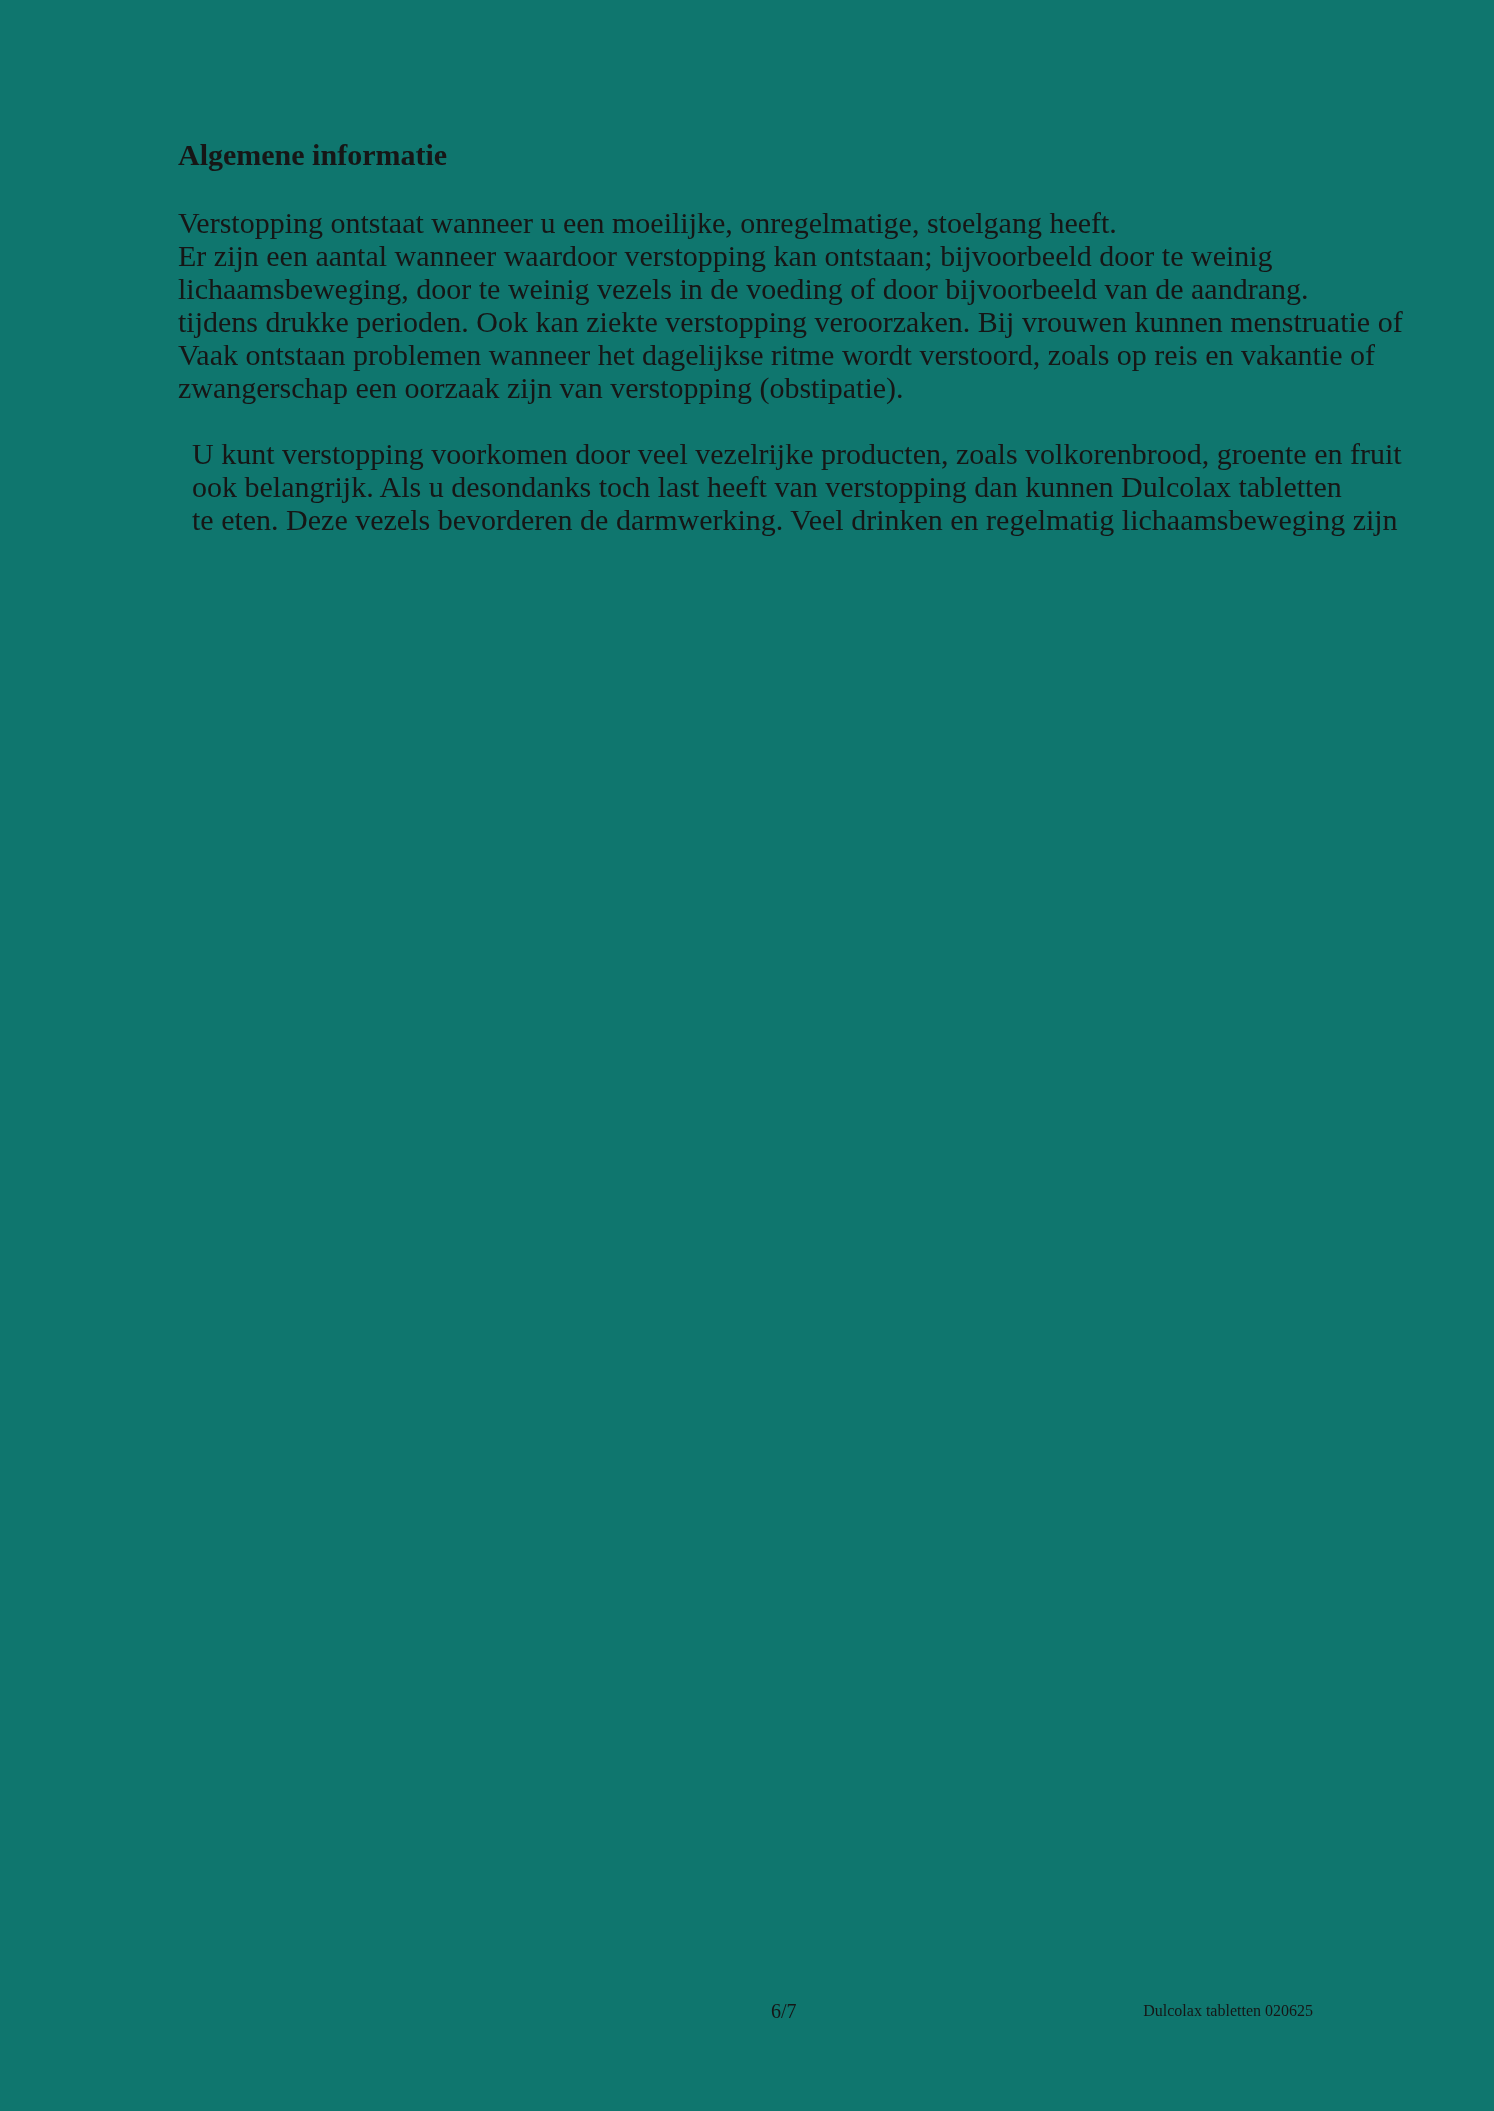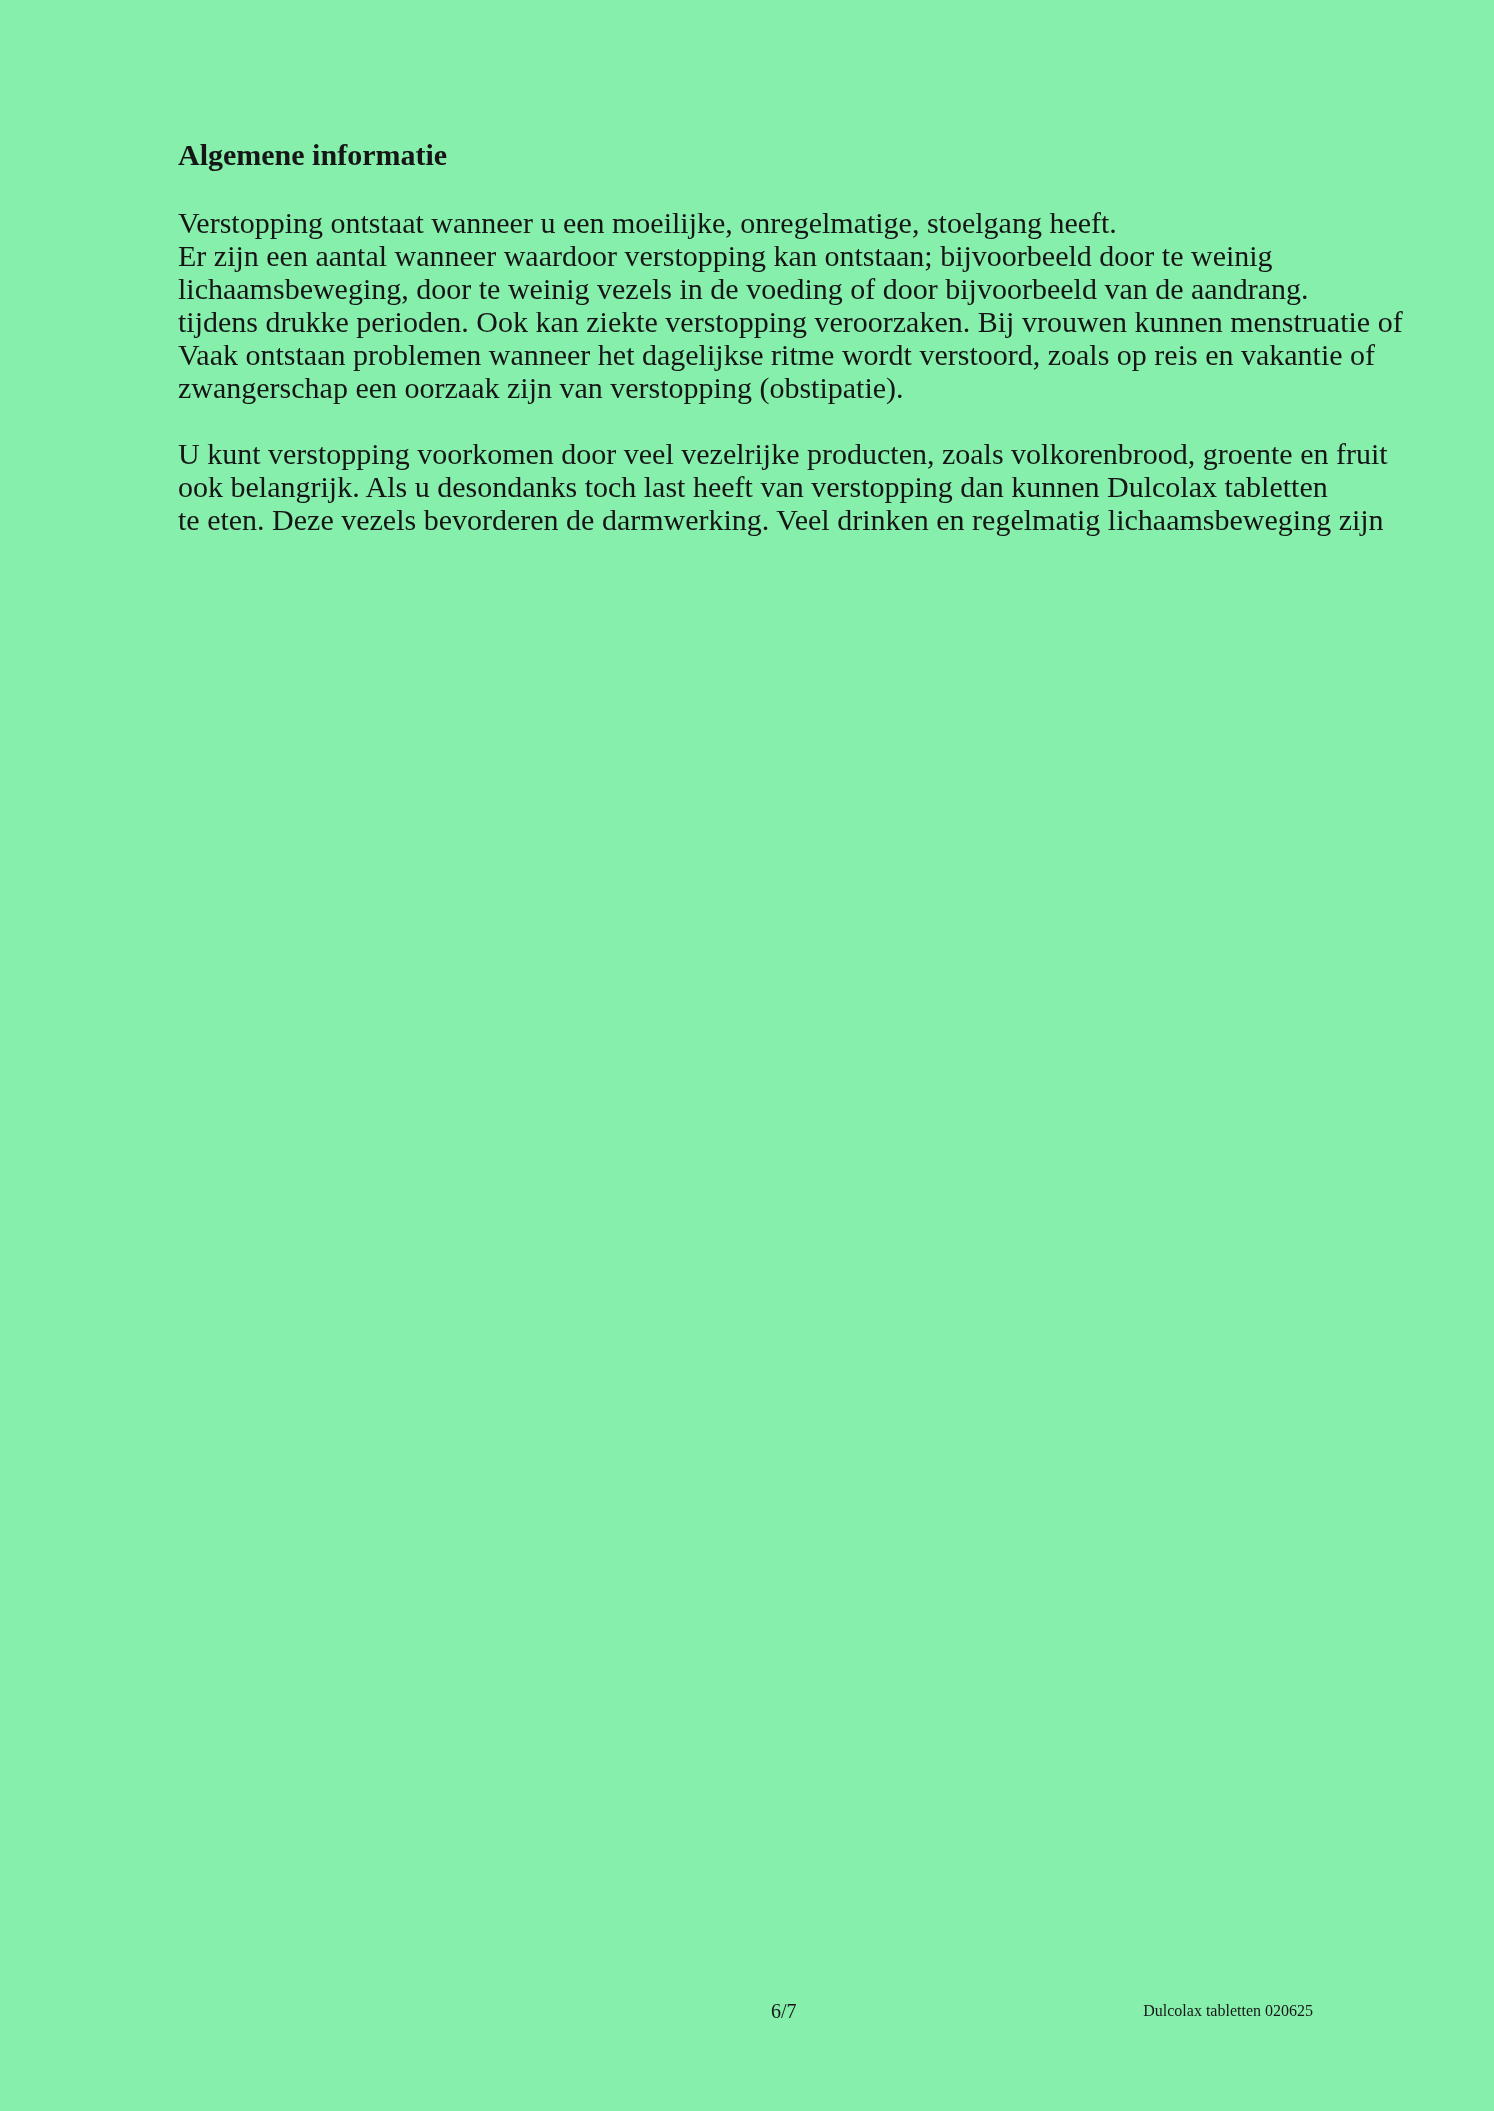--- a/index.html
+++ b/index.html
@@ -4,21 +4,21 @@
 <style>
   html, body {
     margin: 0;
     padding: 0;
     background: #ffffff;
   }
   .page {
     position: relative;
     width: 1494px;
     height: 2111px;
-    background: #86efac;
+    background: #0f766e;
     font-family: "Liberation Serif", "DejaVu Serif", serif;
     color: #161616;
     overflow: hidden;
   }
   .heading {
     position: absolute;
     left: 178px;
     top: 138px;
     margin: 0;
     font-size: 30px;
@@ -30,21 +30,21 @@
     position: absolute;
     left: 178px;
     font-size: 30px;
     line-height: 33px;
     font-weight: normal;
   }
   .para .line {
     white-space: nowrap;
   }
   .para-1 { top: 206px; }
-  .para-2 { top: 437px; }
+  .para-2 { top: 437px; margin-left: 14px; }
   .footer-pagenum {
     position: absolute;
     left: 771px;
     top: 2000px;
     font-size: 20px;
     line-height: 22px;
     white-space: nowrap;
   }
   .footer-docid {
     position: absolute;

